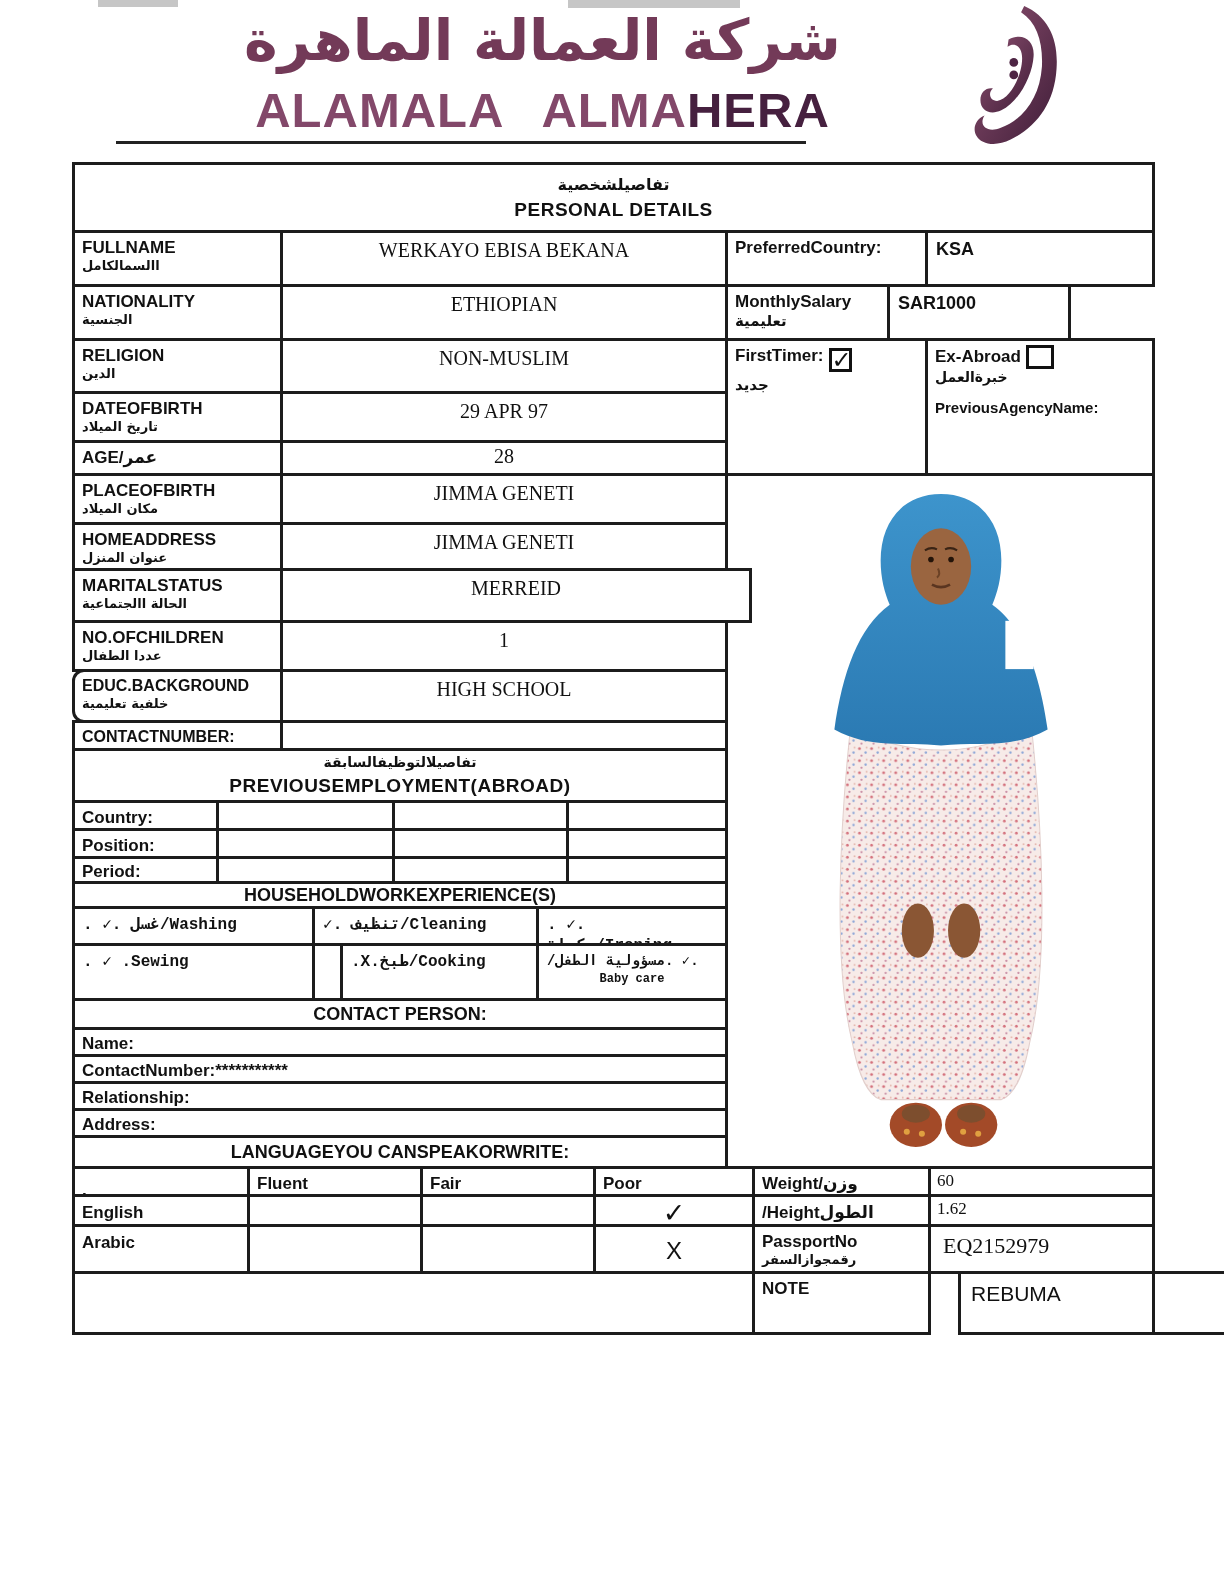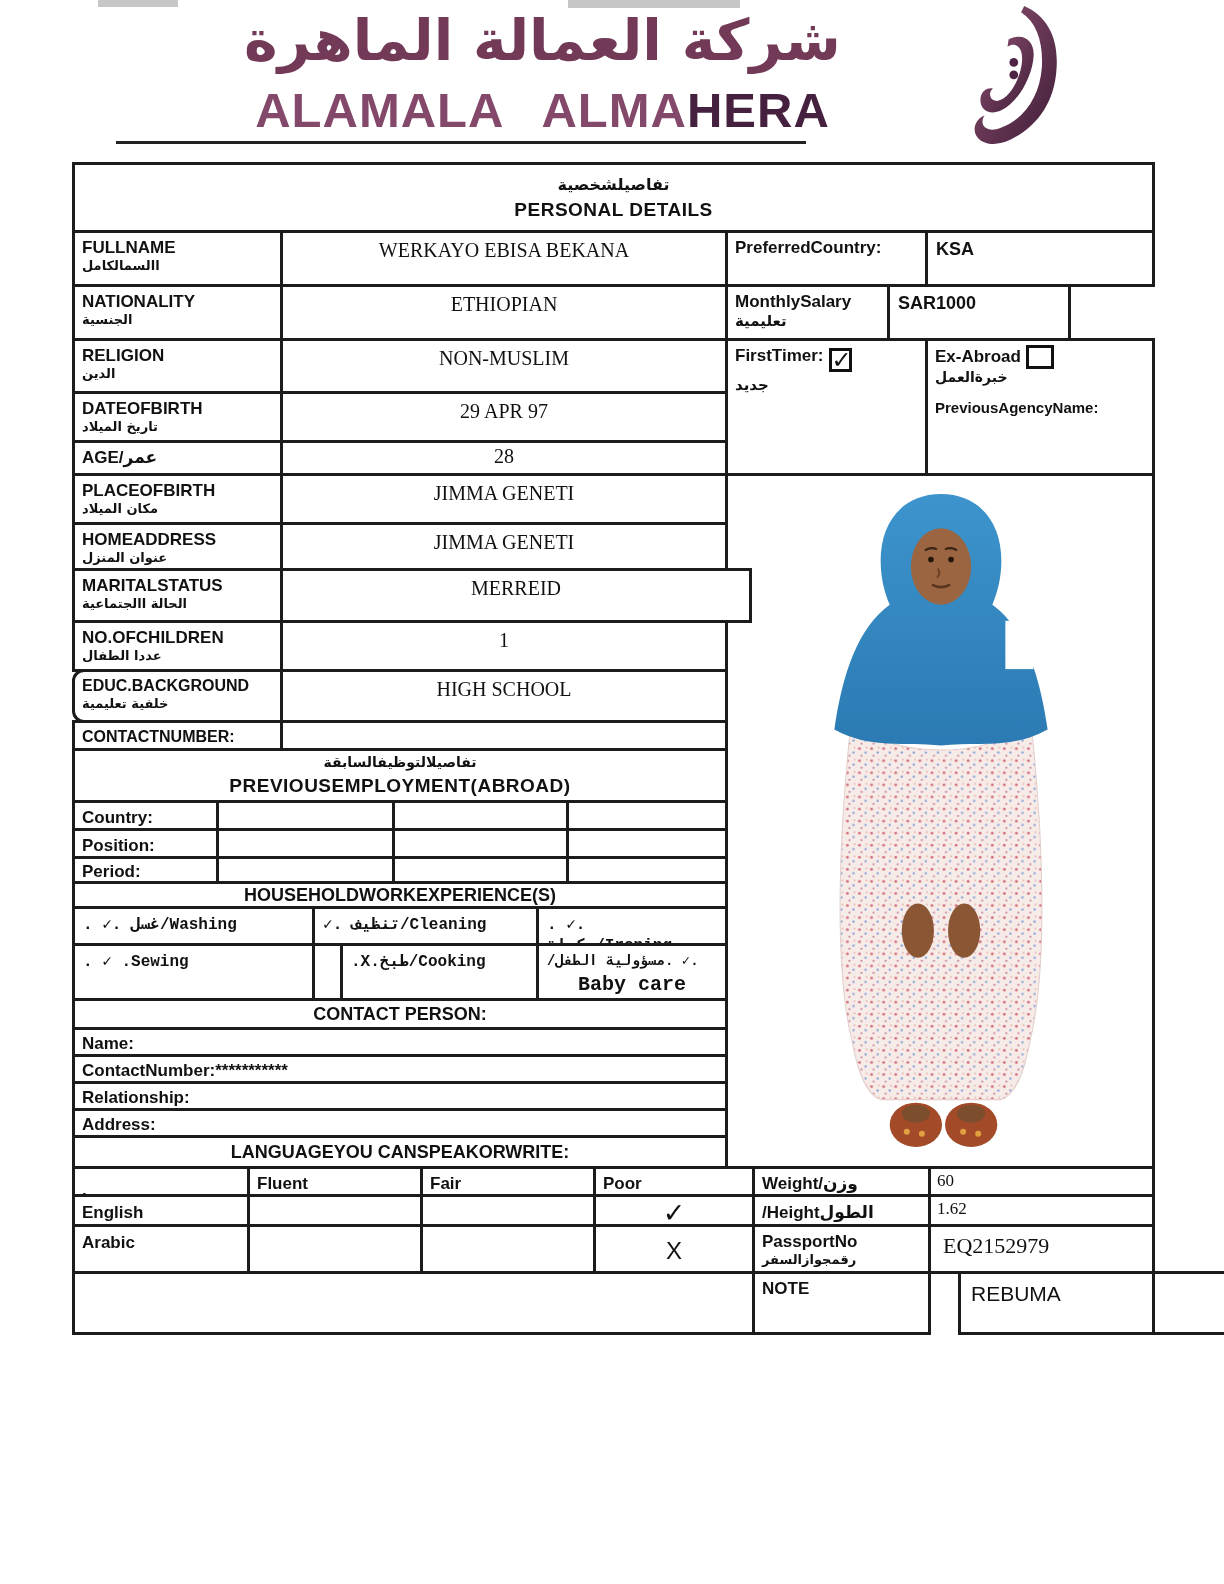--- a/index.html
+++ b/index.html
@@ -173,21 +173,21 @@
 <div class="cell hdr-en-solo" style="left:72px;top:881px;width:656px;height:28px;">HOUSEHOLDWORKEXPERIENCE(S)</div>
 
 <div class="cell wx" style="left:72px;top:906px;width:243px;height:40px;">. ✓. غسل/Washing</div>
 <div class="cell wx" style="left:312px;top:906px;width:227px;height:40px;">✓. تنظيف/Cleaning</div>
 <div class="cell wx" style="left:536px;top:906px;width:192px;height:40px;">. ✓. مكواة/Ironing</div>
 
 <div class="cell wx" style="left:72px;top:943px;width:243px;height:58px;">. ✓ .Sewing</div>
 <div class="cell wx" style="left:312px;top:943px;width:227px;height:58px;margin-left:28px;">.X.طبخ/Cooking</div>
 <div class="cell wx" style="left:536px;top:943px;width:192px;height:58px;font-size:14px;">
   <div>‎/مسؤولية الطفل. ✓.</div>
-  <div style="font-size:20px;text-align:center;margin-top:2px;">Baby care</div>
+  <div style="font-size:12px;text-align:center;margin-top:2px;">Baby care</div>
 </div>
 
 <div class="cell hdr-en-solo" style="left:72px;top:998px;width:656px;height:32px;">CONTACT PERSON:</div>
 <div class="cell lbl" style="left:72px;top:1027px;width:656px;height:30px;padding-top:3px;">Name:</div>
 <div class="cell lbl" style="left:72px;top:1054px;width:656px;height:30px;padding-top:3px;">ContactNumber:***********</div>
 <div class="cell lbl" style="left:72px;top:1081px;width:656px;height:30px;padding-top:3px;">Relationship:</div>
 <div class="cell lbl" style="left:72px;top:1108px;width:656px;height:30px;padding-top:3px;">Address:</div>
 
 <div class="cell hdr-en-solo" style="left:72px;top:1135px;width:656px;height:34px;">LANGUAGEYOU CANSPEAKORWRITE:</div>
 

